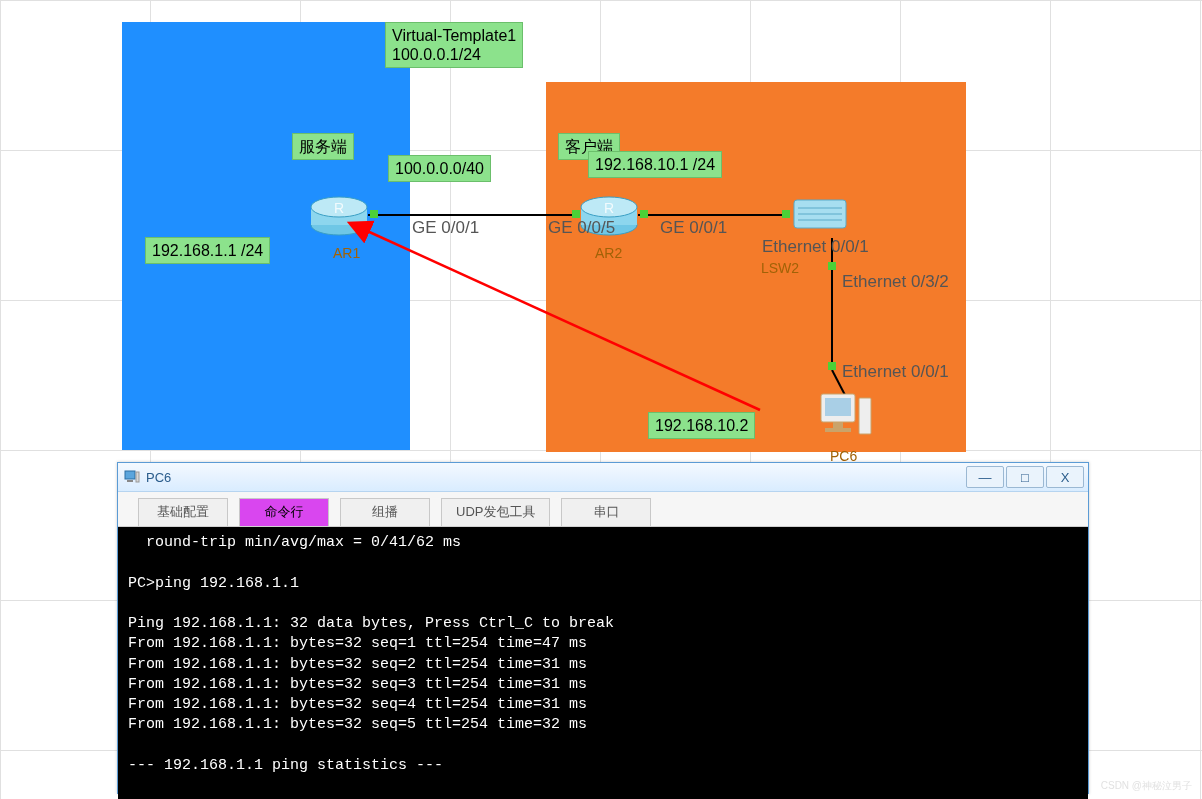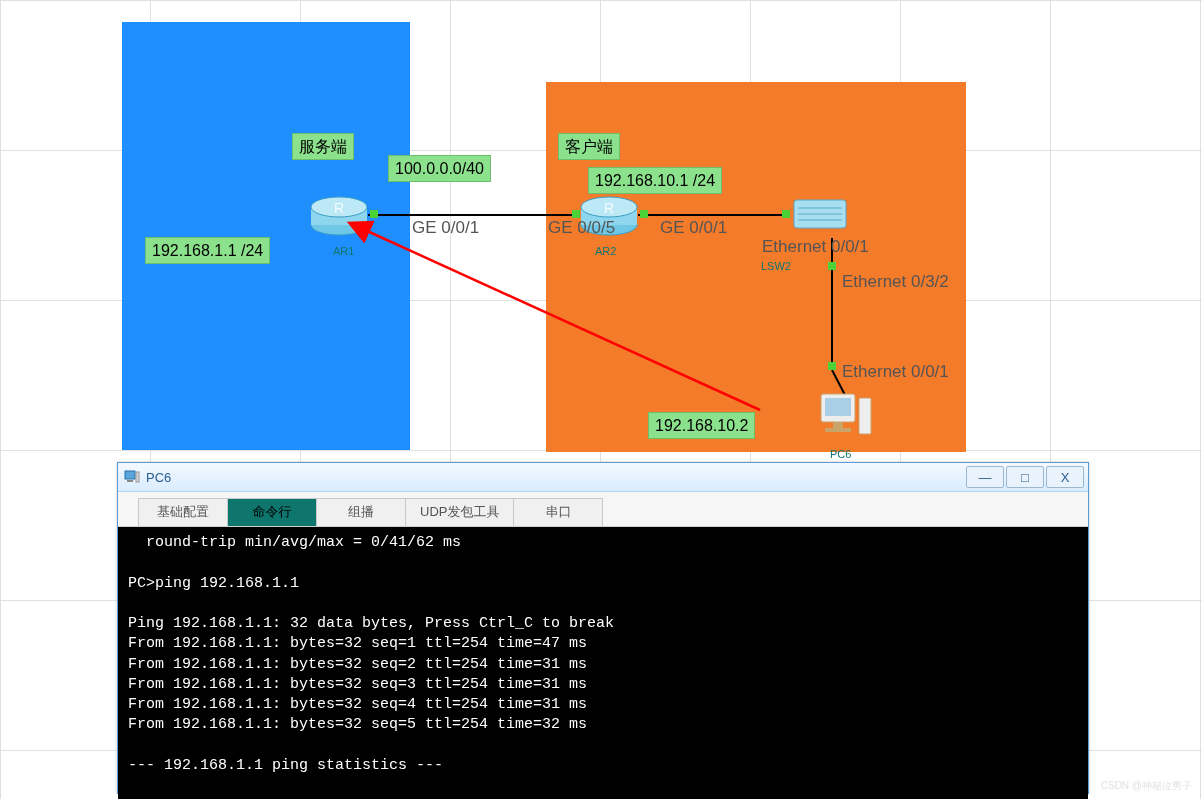--- a/index.html
+++ b/index.html
@@ -2,38 +2,38 @@
 <html><head>
 <meta charset="utf-8">
 <style>
   html,body{margin:0;padding:0;width:1202px;height:799px;font-family:Arial,sans-serif;background:#fff;overflow:hidden;position:relative}
   .canvas{position:absolute;top:0;left:0;width:1202px;height:799px}
   .grid{position:absolute;top:0;left:0;width:1202px;height:799px;
     background-image:linear-gradient(#e0e0e0 1px,transparent 1px),linear-gradient(90deg,#e0e0e0 1px,transparent 1px);
     background-size:150px 150px;z-index:1}
   .zone{position:absolute;z-index:2}
   .green-label{position:absolute;background:#8CE28C;color:#000;border:1px solid #6bbf6b;padding:3px 6px;font-size:16px;line-height:1.2;z-index:10;white-space:pre}
-  .dev-label{position:absolute;font-size:11px;color:#0f766e;z-index:10}
+  .dev-label{position:absolute;font-size:14px;color:#a16207;z-index:10}
   .port-label{position:absolute;font-size:17px;color:#555;z-index:10}
   .router{position:absolute;width:60px;height:40px;z-index:9}
   .switch{position:absolute;width:60px;height:45px;z-index:9}
   .pc{position:absolute;width:60px;height:55px;z-index:9}
   .arrow{position:absolute;z-index:11}
   .link{stroke:#000;stroke-width:2}
   .linkport{fill:#4cd137}
   svg.device{overflow:visible}
   
   .window{position:absolute;left:117px;top:462px;width:970px;height:330px;border:1px solid #5b9bd5;background:#fff;z-index:20;box-shadow:0 0 3px rgba(0,0,0,.2)}
   .titlebar{height:28px;background:linear-gradient(#f4f9ff,#d9ecff);border-bottom:1px solid #b6d4f0;display:flex;align-items:center;padding:0 6px;position:relative}
   .titlebar .ticon{width:16px;height:16px;margin-right:6px}
   .titlebar .ttext{font-size:13px;color:#2b5d8c}
   .winbtns{position:absolute;right:4px;top:3px;display:flex;gap:2px}
   .winbtn{width:36px;height:20px;border:1px solid #9bb8d3;background:#eaf3fc;border-radius:2px;display:flex;align-items:center;justify-content:center;font-size:13px;color:#2b5d8c;font-family:Arial}
-  .tabs{display:flex;height:28px;border-bottom:1px solid #d0d0d0;background:#f6f6f6;padding-left:20px;padding-top:6px;gap:0}
-  .tab{border:1px solid #c8c8c8;border-bottom:none;padding:4px 14px;font-size:13px;background:#0f766e;min-width:60px;text-align:center;cursor:pointer;margin-right:-1px}
+  .tabs{display:flex;height:28px;border-bottom:1px solid #d0d0d0;background:#f6f6f6;padding-left:20px;padding-top:6px;gap:12px}
+  .tab{border:1px solid #c8c8c8;border-bottom:none;padding:4px 14px;font-size:13px;background:#d946ef;min-width:60px;text-align:center;cursor:pointer;margin-right:-1px}
   .tab.inactive{background:#f0f0f0;color:#555}
   .terminal{background:#000;color:#fff;font-family:"Courier New",monospace;font-size:15px;line-height:1.35;padding:6px 10px;height:calc(100% - 62px);overflow:hidden;white-space:pre}
   .watermark{position:absolute;right:10px;bottom:6px;color:rgba(200,200,200,.55);font-size:10px;z-index:30}
 </style>
 </head>
 <body>
 
 <div class="canvas">
   <div class="grid"></div>
 
@@ -99,23 +99,25 @@
   <div class="port-label" style="left:412px;top:218px">GE 0/0/1</div>
   <div class="port-label" style="left:548px;top:218px">GE 0/0/5</div>
   <div class="port-label" style="left:660px;top:218px">GE 0/0/1</div>
   <div class="port-label" style="left:762px;top:237px">Ethernet 0/0/1</div>
   <div class="port-label" style="left:842px;top:272px">Ethernet 0/3/2</div>
   <div class="port-label" style="left:842px;top:362px">Ethernet 0/0/1</div>
 
   <div class="green-label" style="left:292px;top:133px">服务端</div>
   <div class="green-label" style="left:558px;top:133px">客户端</div>
 
+  <div class="green-label" style="left:385px;top:22px">Virtual-Template1
+100.0.0.1/24</div>
   <div class="green-label" style="left:388px;top:155px">100.0.0.0/40</div>
   <div class="green-label" style="left:145px;top:237px">192.168.1.1 /24</div>
-  <div class="green-label" style="left:588px;top:167px">192.168.10.1 /24</div>
+  <div class="green-label" style="left:588px;top:151px">192.168.10.1 /24</div>
   <div class="green-label" style="left:648px;top:412px">192.168.10.2</div>
 
   <div class="window">
     <div class="titlebar">
       <svg class="ticon" viewBox="0 0 16 16">
           <rect x="1" y="2" width="10" height="8" fill="#5aa5dd" stroke="#2b6ea3"></rect>
           <rect x="12" y="3" width="3" height="10" fill="#d8d8d8" stroke="#999"></rect>
           <rect x="3" y="11" width="6" height="2" fill="#888"></rect>
         </svg>
       <span class="ttext">PC6</span>

